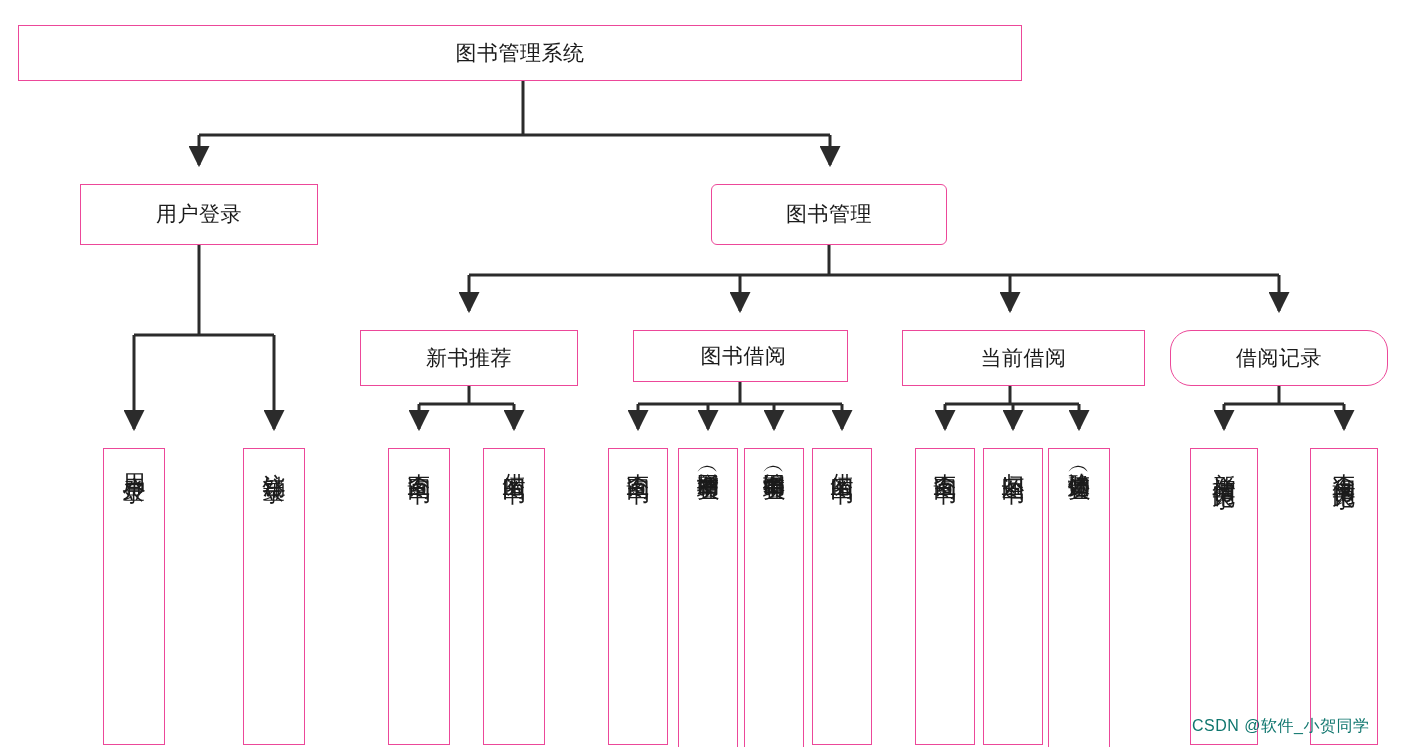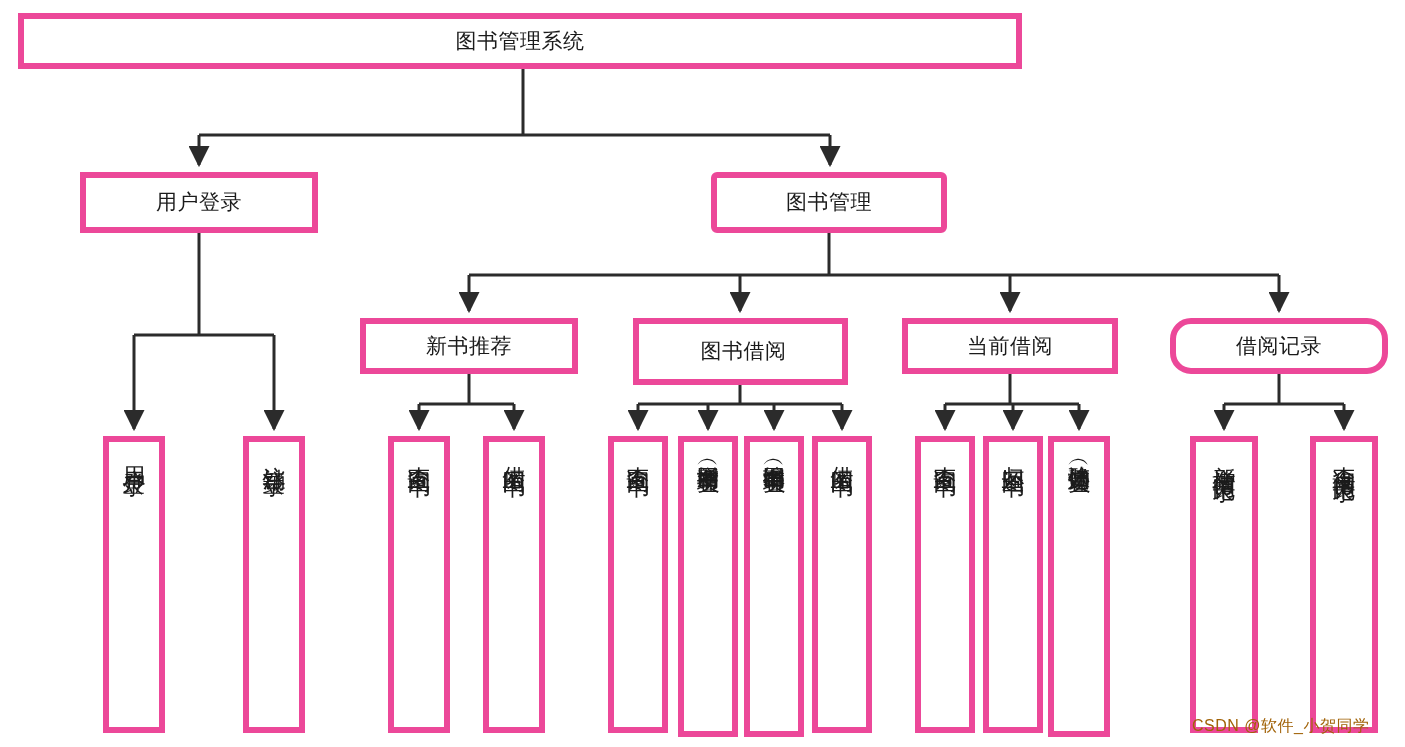--- a/index.html
+++ b/index.html
@@ -22,25 +22,26 @@
     left: 0;
     top: 0;
     width: 1405px;
     height: 747px;
     pointer-events: none;
   }
   .node {
     position: absolute;
     box-sizing: border-box;
     background: #ffffff;
-    border: 6px solid #ec4899;
+    border: 1px solid #ec4899;
     display: flex;
     align-items: center;
     justify-content: center;
     color: #1b1b1b;
+    margin-top: 12px;
   }
   .node-label {
     display: block;
     text-align: center;
     line-height: 1.06;
     color: #1b1b1b;
     white-space: pre-line;
   }
   
   .node.horiz .node-label {
@@ -64,21 +65,21 @@
     letter-spacing: 3px;
     height: auto;
   }
   .node.leaf.tall .node-label {
     font-size: 22px;
     letter-spacing: 1px;
   }
   .watermark {
     position: absolute;
     font-size: 16px;
-    color: #a16207;
+    color: #0f766e;
     letter-spacing: 0.5px;
     white-space: nowrap;
     user-select: none;
   }
 </style>
 </head>
 <body>
 
 <div id="canvas">
 
@@ -140,24 +141,24 @@
   <div class="node horiz" style="left: 80px; top: 172px; width: 238px; height: 61px;">
     <span class="node-label">用户登录</span>
   </div>
   <div class="node horiz" style="left: 711px; top: 172px; width: 236px; height: 61px; border-radius: 6px;">
     <span class="node-label">图书管理</span>
   </div>
 
   <div class="node horiz" style="left: 360px; top: 318px; width: 218px; height: 56px;">
     <span class="node-label">新书推荐</span>
   </div>
-  <div class="node horiz" style="left: 633px; top: 318px; width: 215px; height: 67px; padding-left: 6px;">
+  <div class="node horiz" style="left: 633px; top: 318px; width: 215px; height: 52px; padding-left: 6px;">
     <span class="node-label">图书借阅</span>
   </div>
-  <div class="node horiz" style="left: 902px; top: 318px; width: 216px; height: 56px;">
+  <div class="node horiz" style="left: 902px; top: 318px; width: 243px; height: 56px;">
     <span class="node-label">当前借阅</span>
   </div>
   <div class="node horiz" style="left: 1170px; top: 318px; width: 218px; height: 56px; border-radius: 21px;">
     <span class="node-label">借阅记录</span>
   </div>
 
   <div class="node leaf" style="left: 103px; top: 436px; width: 62px; height: 297px;">
     <span class="node-label">用户登录</span>
   </div>
   <div class="node leaf" style="left: 243px; top: 436px; width: 62px; height: 297px;">

